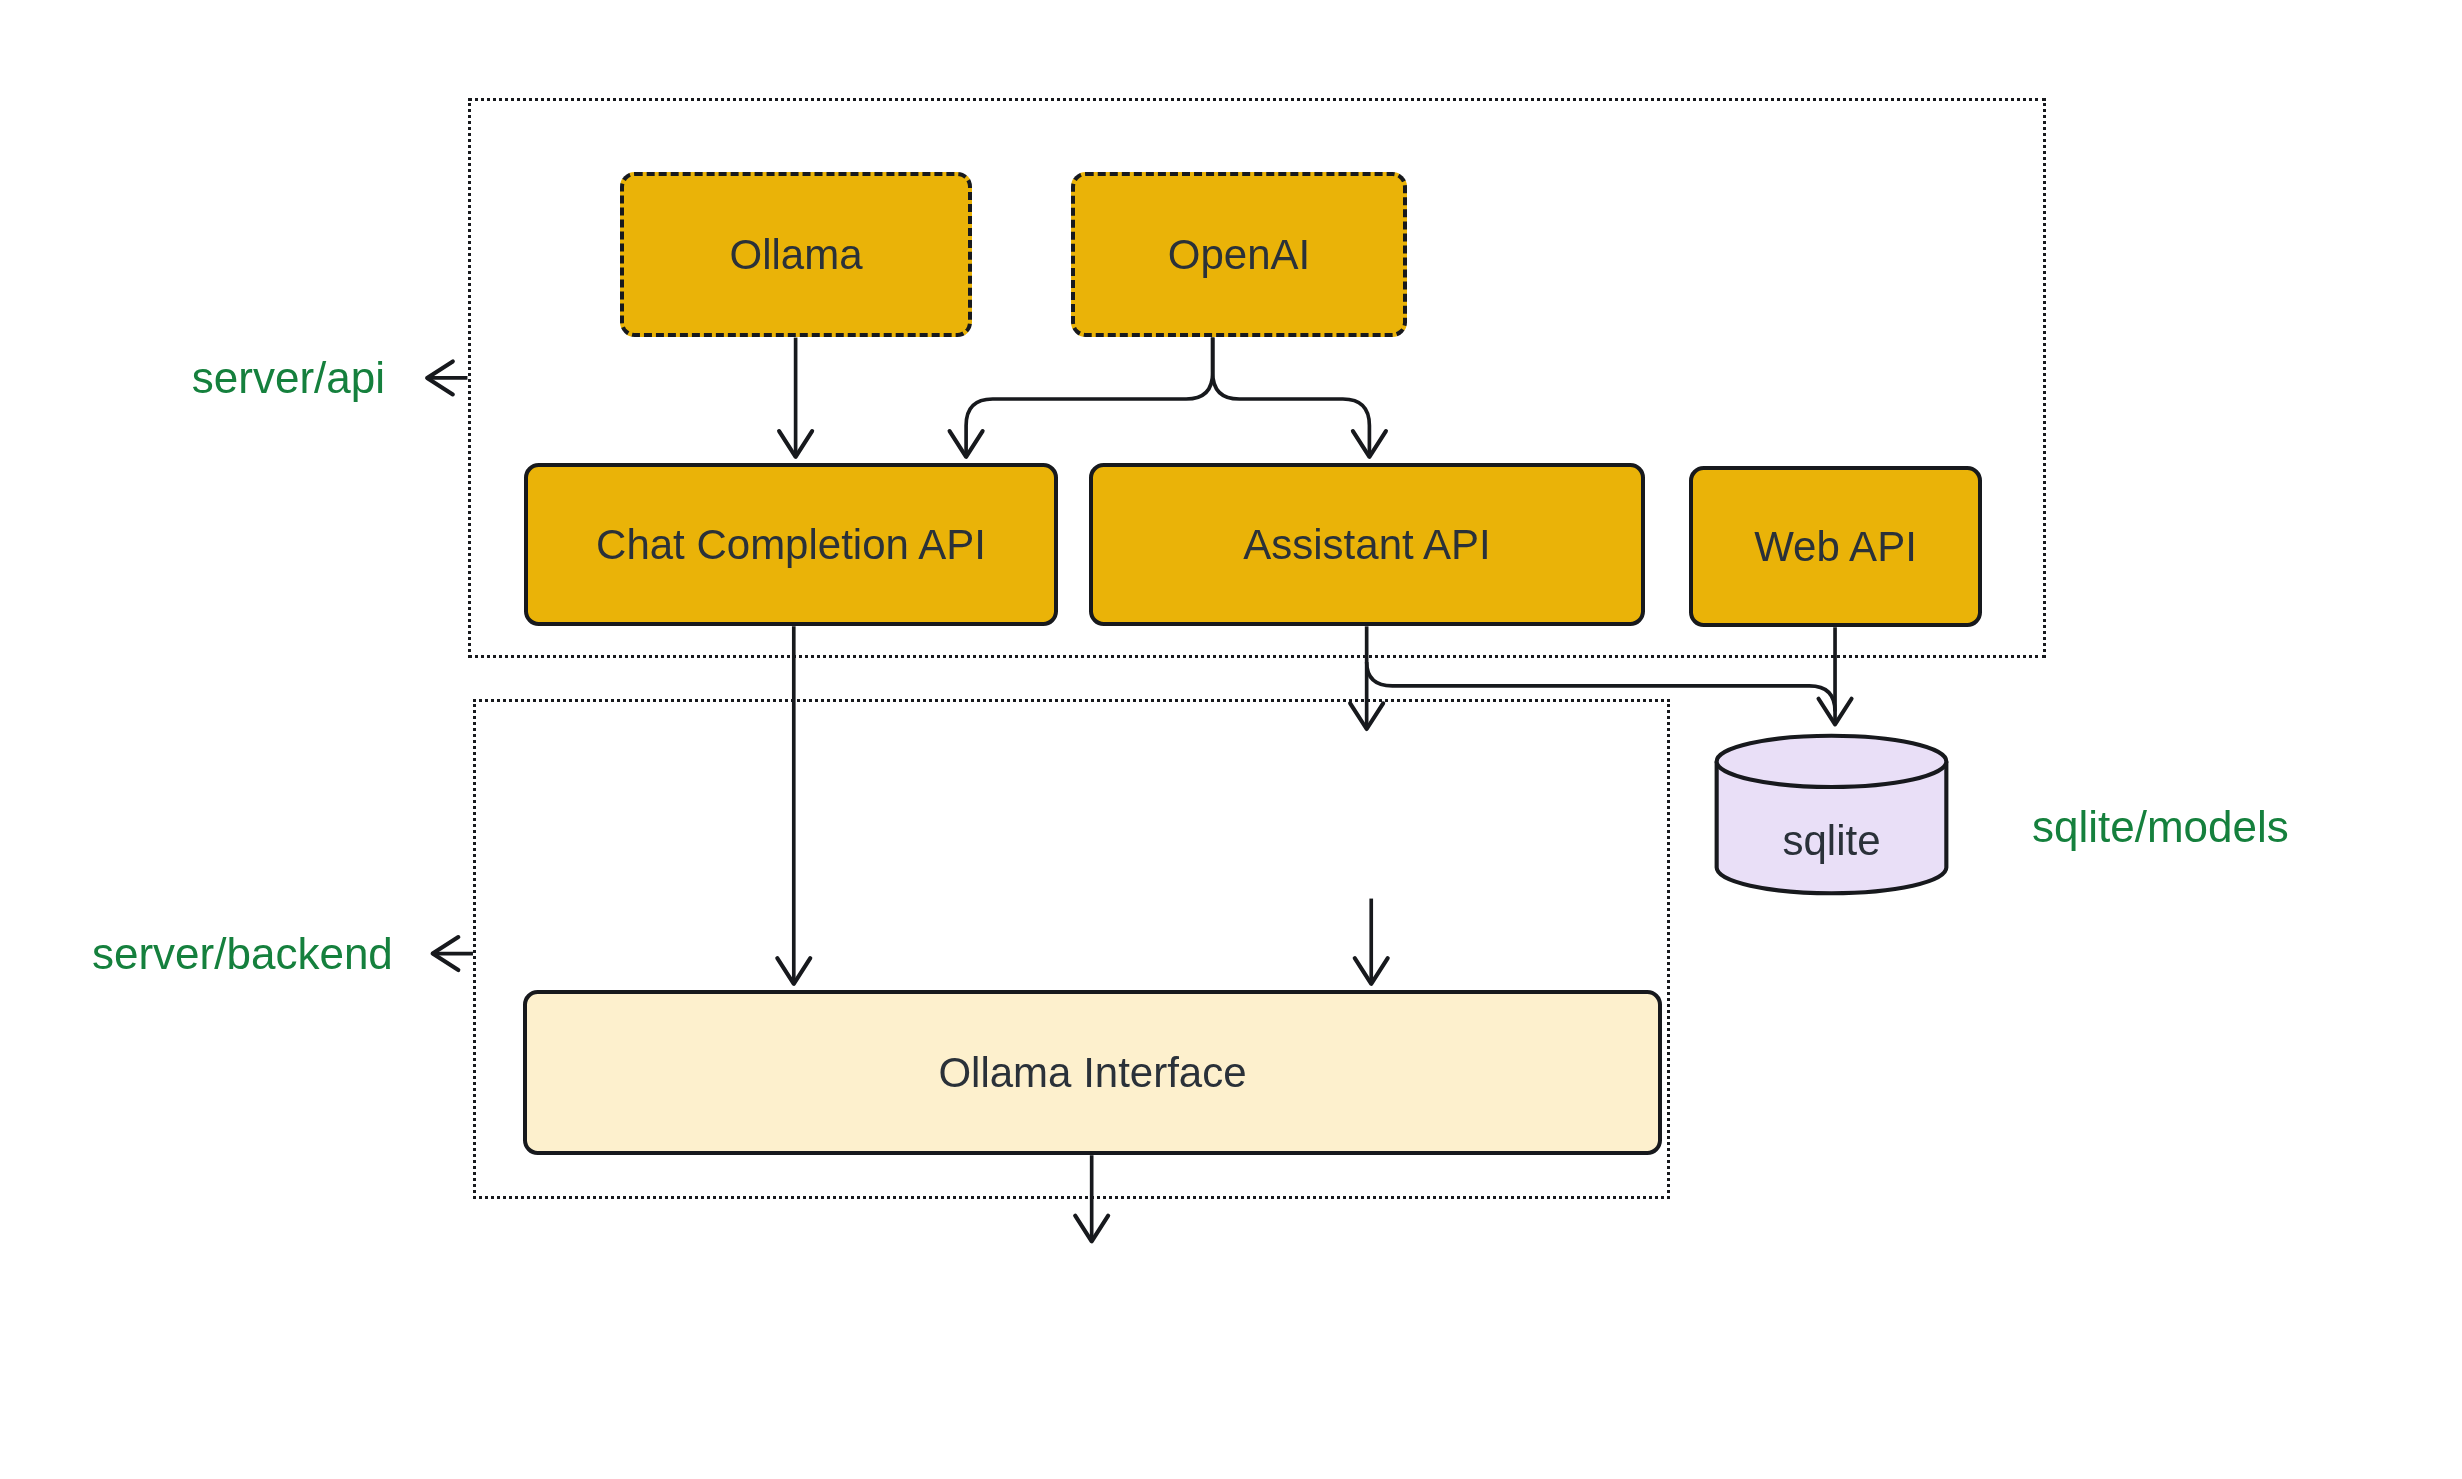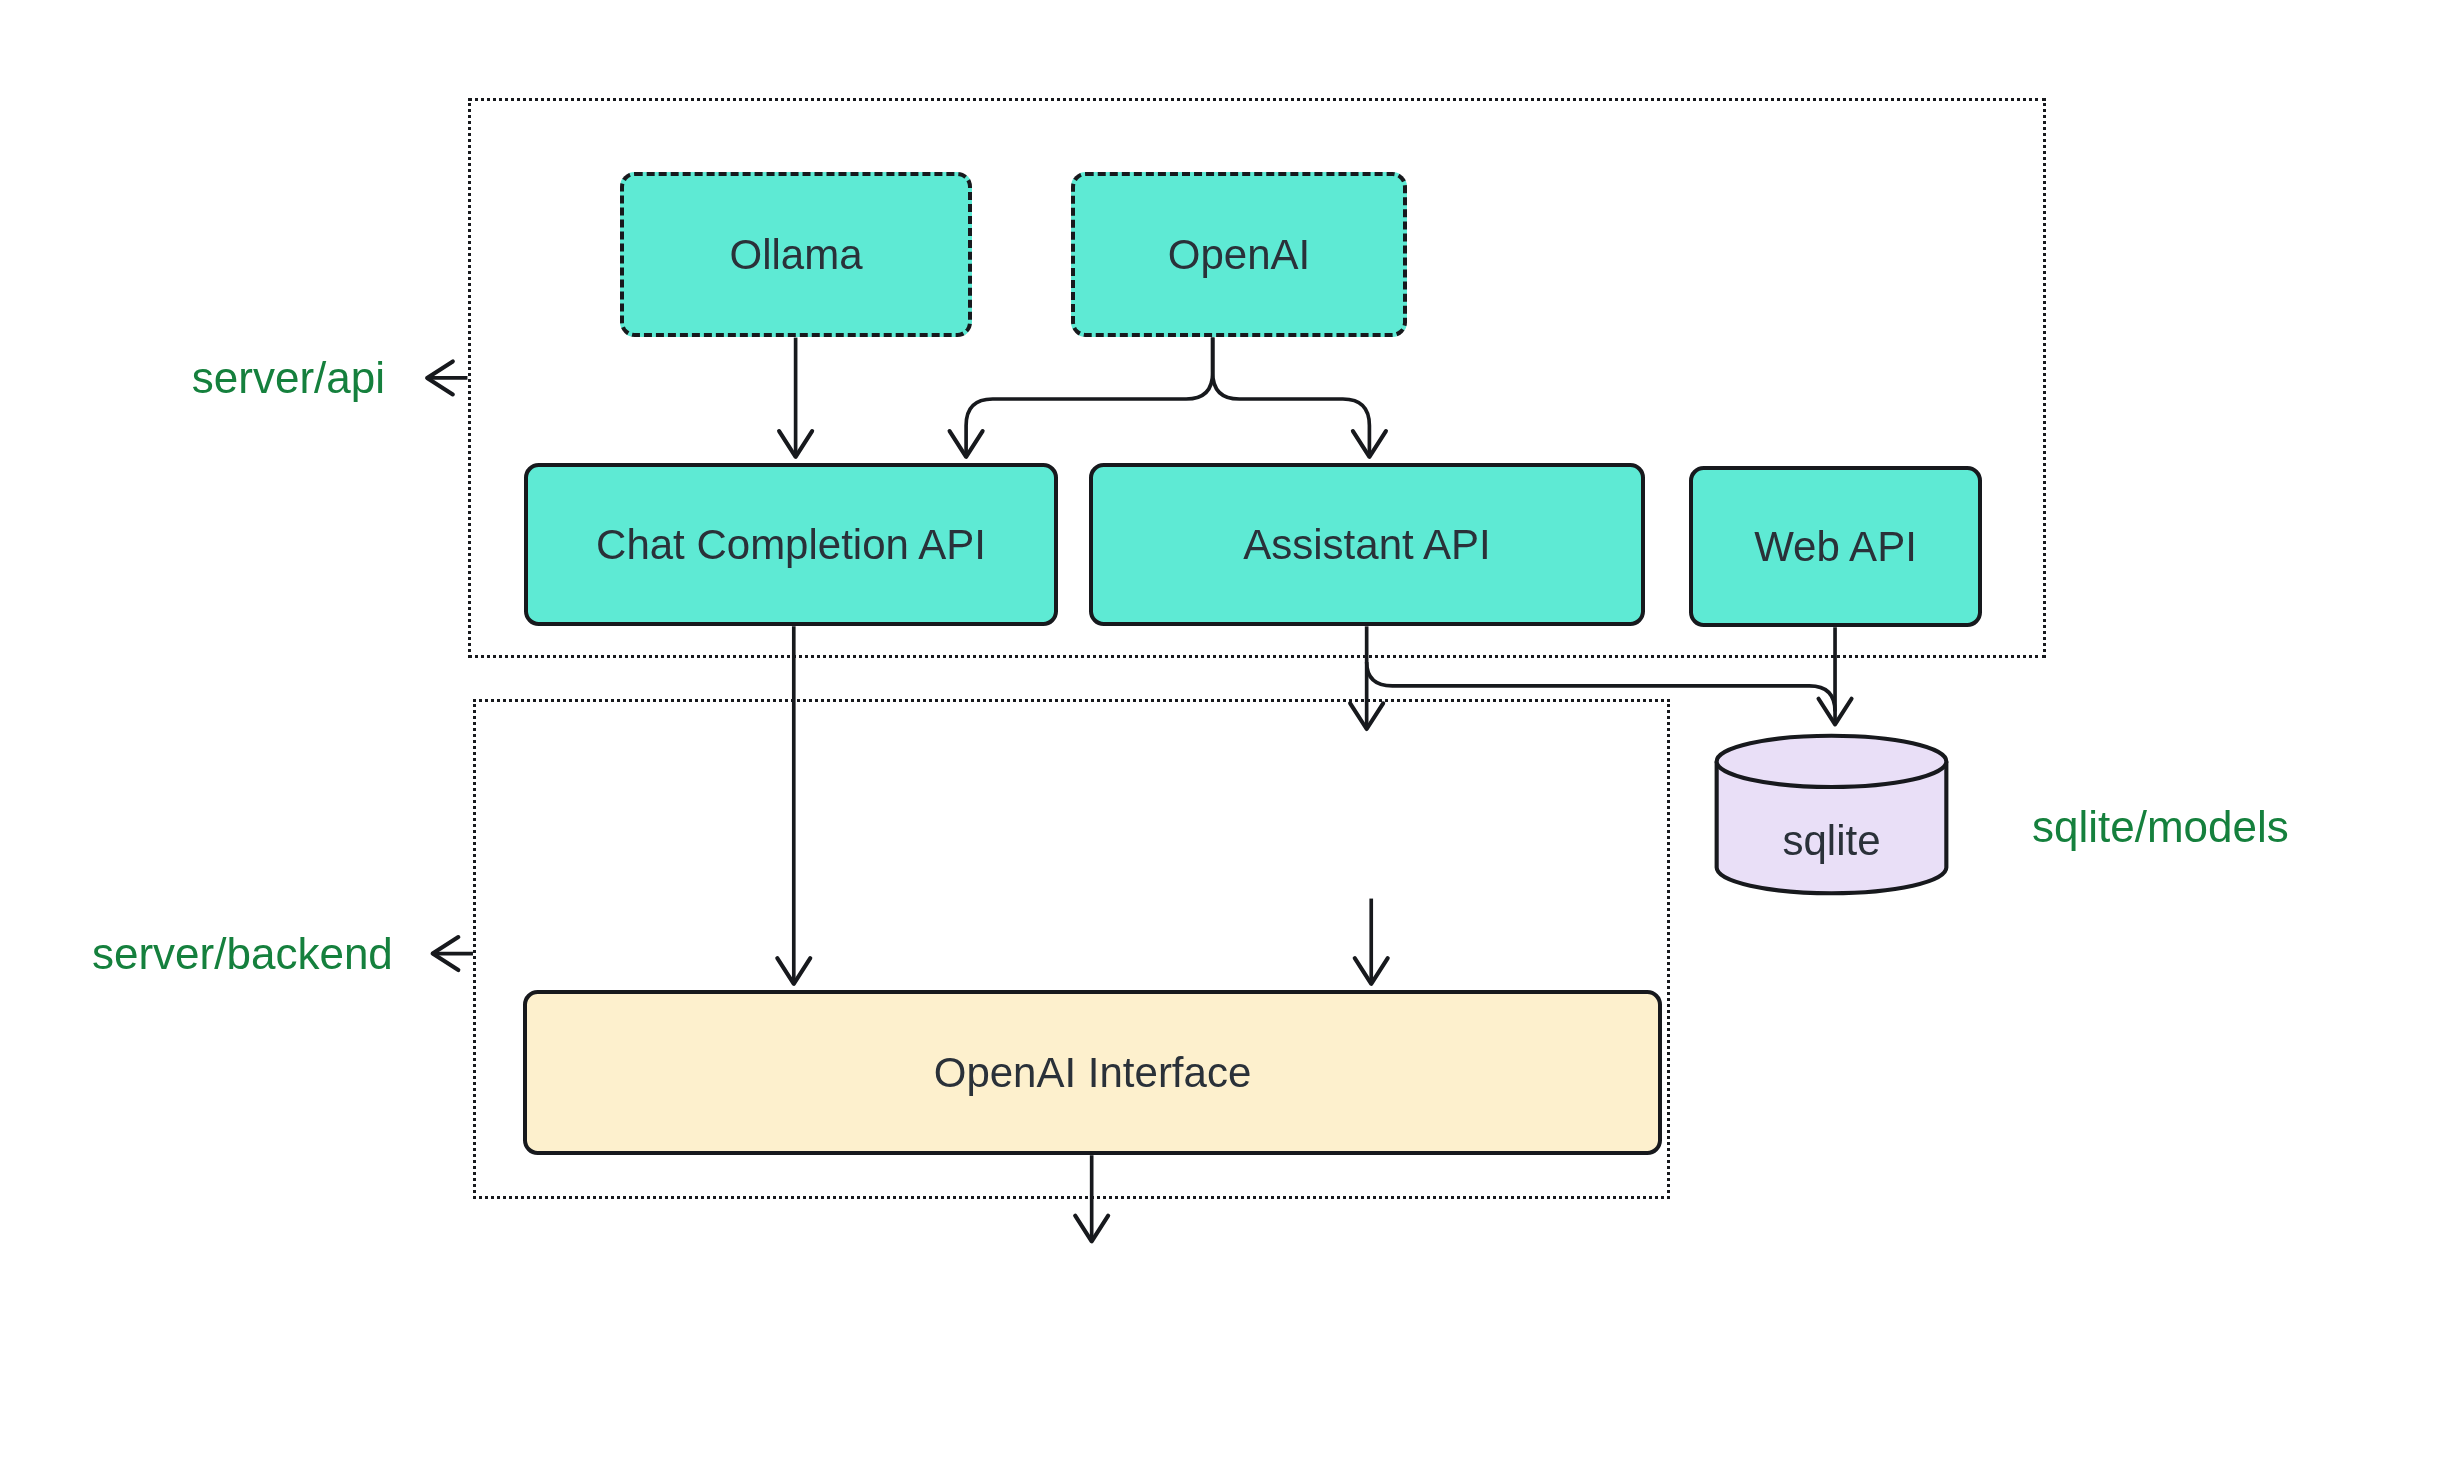--- a/index.html
+++ b/index.html
@@ -36,21 +36,21 @@
   .group-label {
     position: absolute;
     font-size: 44px;
     line-height: 50px;
     color: #15803d;
     white-space: nowrap;
   }
   .node {
     position: absolute;
     box-sizing: border-box;
-    background: #5eead4;
+    background: #eab308;
     border: 4.1px solid #17191d;
     border-radius: 14.7px;
     display: flex;
     flex-direction: column;
     align-items: center;
     justify-content: center;
     font-size: 42px;
     line-height: 55px;
     text-align: center;
     white-space: nowrap;
@@ -129,18 +129,18 @@
 
   <div class="cylinder" style="left:1713px; top:730px; width:237px; height:169px;">
     <svg width="237" height="169" viewBox="0 0 259 184">
       <path d="M4,34 L4,150 A125.5,28 0 0 0 255,150 L255,34" fill="#e9dff7" stroke="#17191d" stroke-width="4.5"></path>
       <ellipse cx="129.5" cy="34" rx="125.5" ry="28" fill="#e9dff7" stroke="#17191d" stroke-width="4.5"></ellipse>
     </svg>
     <div class="cyl-label">sqlite</div>
   </div>
 
   <div class="node yellow" style="left:523px; top:990px; width:1139px; height:165px;">
-    <span>OpenAI Interface</span>
+    <span>Ollama Interface</span>
   </div>
 
 
 </div>
 
 
 </body></html>

